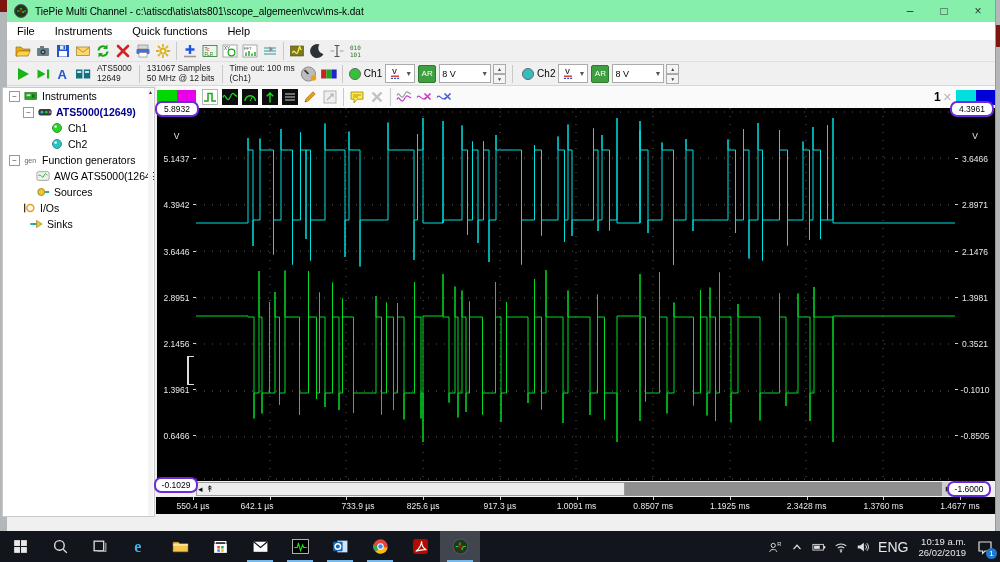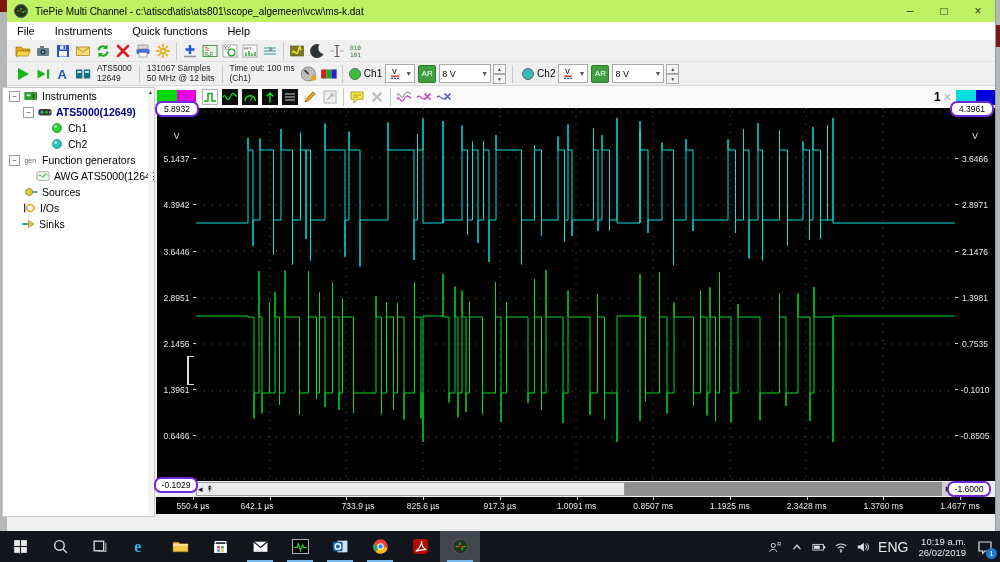--- a/index.html
+++ b/index.html
@@ -9,21 +9,21 @@
   .abs{position:absolute}
   .ic{display:inline-block;line-height:0}
   .tbtn{display:inline-flex;align-items:center;justify-content:center;width:20px;height:20px}
   .sep{width:1px;height:18px;background:#c9c9c9;margin:0 3px;align-self:center}
   
   #edge-l{left:0;top:0;width:7px;height:531px;background:#b3b7ba}
   #edge-l .red{position:absolute;left:0;top:0;width:7px;height:12px;background:#7e150e}
   #edge-r{left:995px;top:0;width:5px;height:531px;background:#b3b7ba}
   #edge-r .red{position:absolute;left:0;top:25px;width:5px;height:22px;background:#7e150e}
   #appwin{left:7px;top:0;width:988px;height:531px;background:#f0f0f0;border-right:1px solid #999}
-  #titlebar{left:0;top:0;width:100%;height:22px;background:#bef264;display:flex;align-items:center}
+  #titlebar{left:0;top:0;width:100%;height:22px;background:#86efac;display:flex;align-items:center}
   #title-text{font-size:10px;margin-left:6px;white-space:nowrap}
   .wctl{width:34px;height:22px;display:flex;align-items:center;justify-content:center;font-size:12px;color:#333}
   #menubar{left:0;top:22px;width:100%;height:18px;background:#fff;display:flex;align-items:center;border-bottom:1px solid #e4e4e4}
   .menu-item{font-size:11px;padding:0 10px;height:100%;display:flex;align-items:center}
   #toolbar1{left:0;top:40px;width:100%;height:22px;background:#f0f0f0;display:flex;align-items:center;padding-left:6px;box-sizing:border-box;border-bottom:1px solid #e0e0e0}
   #toolbar2{left:0;top:62px;width:100%;height:24px;background:#f0f0f0;display:flex;align-items:center;padding-left:6px;box-sizing:border-box;border-bottom:1px solid #d8d8d8}
   .tb2-text{font-size:8.5px;line-height:9.5px;color:#222;margin:0 4px;white-space:nowrap}
   .dd{display:inline-flex;align-items:center;background:#fff;border:1px solid #ababab;height:17px;font-size:9px;padding:0 2px}
   .dd .chev{font-size:7px;color:#555;margin-left:3px}
   .ar{display:inline-flex;align-items:center;justify-content:center;width:16px;height:16px;background:#3f9e3f;color:#fff;font-size:8px;border:1px solid #2c7a2c;border-radius:2px;margin:0 3px}
@@ -352,37 +352,37 @@
         <div>Function generators</div>
       </div>
       <div class="trow" style="padding-left: 20px;">
         <div style="width: 13px; flex: 0 0 auto;"></div>
         <div class="ic" style="margin-right: 4px;"><svg width="14" height="14" viewBox="0 0 16 16">
             <rect x="1" y="3" width="14" height="10" rx="2" fill="#eaf4ea" stroke="#888" stroke-width=".8"></rect>
             <path d="M3 8c2-4.5 4 4.5 6 0s2-2 4-1" stroke="#2a9a2a" stroke-width="1" fill="none"></path>
           </svg></div>
         <div>AWG ATS5000(12649)</div>
       </div>
-      <div class="trow" style="padding-left: 8px;">
+      <div class="trow" style="padding-left: 20px;">
         <div style="width: 13px; flex: 0 0 auto;"></div>
         <div class="ic" style="margin-right: 4px;"><svg width="14" height="14" viewBox="0 0 16 16">
             <circle cx="6" cy="8" r="4" fill="#e8c838" stroke="#8a6a00" stroke-width=".8"></circle>
             <path d="M10.5 8h4.5" stroke="#18a8a8" stroke-width="2.2"></path>
           </svg></div>
         <div>Sources</div>
       </div>
       <div class="trow" style="padding-left: 6px; text-align: right;">
         <div style="width: 13px; flex: 0 0 auto;"></div>
         <div class="ic" style="margin-right: 4px;"><svg width="14" height="14" viewBox="0 0 16 16">
             <path d="M3 3v10" stroke="#333" stroke-width="1.5"></path>
             <circle cx="9.5" cy="8" r="4" fill="none" stroke="#e8a018" stroke-width="1.7"></circle>
           </svg></div>
         <div>I/Os</div>
       </div>
-      <div class="trow" style="padding-left: 5px;">
+      <div class="trow" style="padding-left: 13px;">
         <div style="width: 13px; flex: 0 0 auto;"></div>
         <div class="ic" style="margin-right: 4px;"><svg width="14" height="14" viewBox="0 0 16 16">
             <path d="M1.5 8h7.5" stroke="#18a8a8" stroke-width="2.2"></path>
             <path d="M8.5 3.8L15 8l-6.5 4.2z" fill="#e8c838" stroke="#8a6a00" stroke-width=".6"></path>
           </svg></div>
         <div>Sinks</div>
       </div>
     </div>
   <div id="tree-scroll">
     <div style="font-size:5px;color:#333;text-align:center;line-height:6px">▲</div>
@@ -498,21 +498,21 @@
 <div class="abs axis" id="axis-right" style="left:955px;width:40px">
     <div class="lbl" style="top: 23px;">V</div>
     <div class="lbl" style="top: 46px;">3.6466</div>
     <div style="position: absolute; width: 3px; height: 1px; background: rgb(207, 207, 207); top: 50px; left: 0px;"></div>
     <div class="lbl" style="top: 92px;">2.8971</div>
     <div style="position: absolute; width: 3px; height: 1px; background: rgb(207, 207, 207); top: 96px; left: 0px;"></div>
     <div class="lbl" style="top: 139px;">2.1476</div>
     <div style="position: absolute; width: 3px; height: 1px; background: rgb(207, 207, 207); top: 143px; left: 0px;"></div>
     <div class="lbl" style="top: 185px;">1.3981</div>
     <div style="position: absolute; width: 3px; height: 1px; background: rgb(207, 207, 207); top: 189px; left: 0px;"></div>
-    <div class="lbl" style="top: 231px;">0.7535</div>
+    <div class="lbl" style="top: 231px;">0.3521</div>
     <div style="position: absolute; width: 3px; height: 1px; background: rgb(207, 207, 207); top: 235px; left: 0px;"></div>
     <div class="lbl" style="top: 277px;">-0.1010</div>
     <div style="position: absolute; width: 3px; height: 1px; background: rgb(207, 207, 207); top: 281px; left: 0px;"></div>
     <div class="lbl" style="top: 323px;">-0.8505</div>
     <div style="position: absolute; width: 3px; height: 1px; background: rgb(207, 207, 207); top: 327px; left: 0px;"></div>
   </div>
 
 <div class="abs" id="plotwrap">
   <svg id="plot" width="759" height="373">
       <line x1="74" y1="0" x2="74" y2="373" stroke="#5c5c5c" stroke-width="1" stroke-dasharray="1,7"></line>

